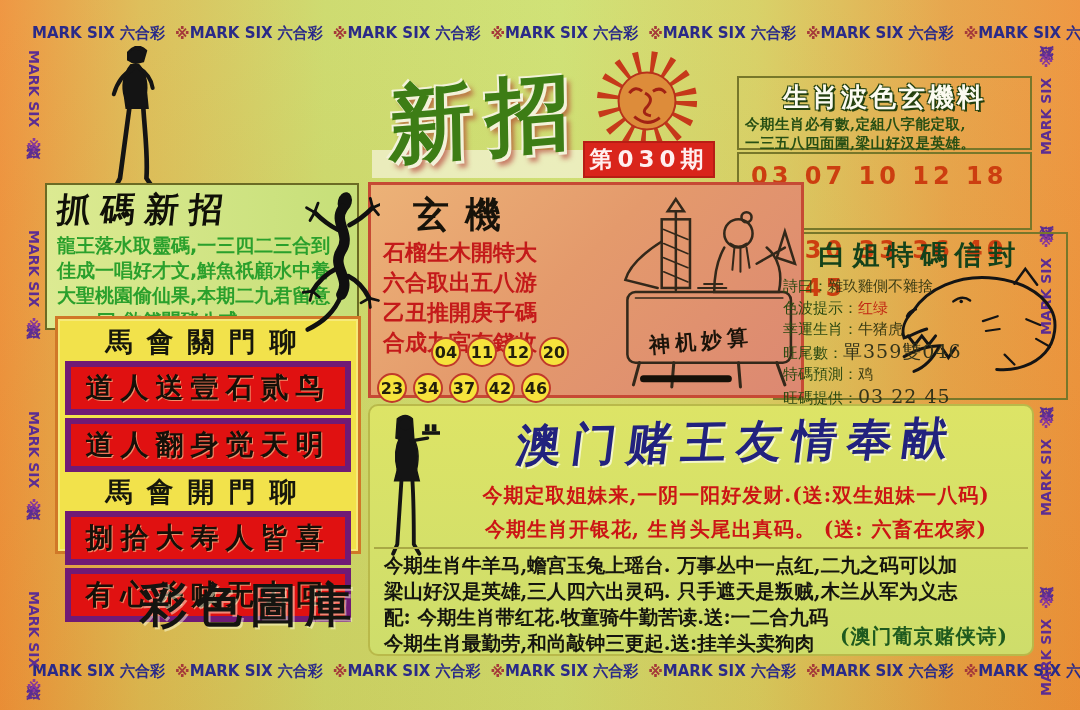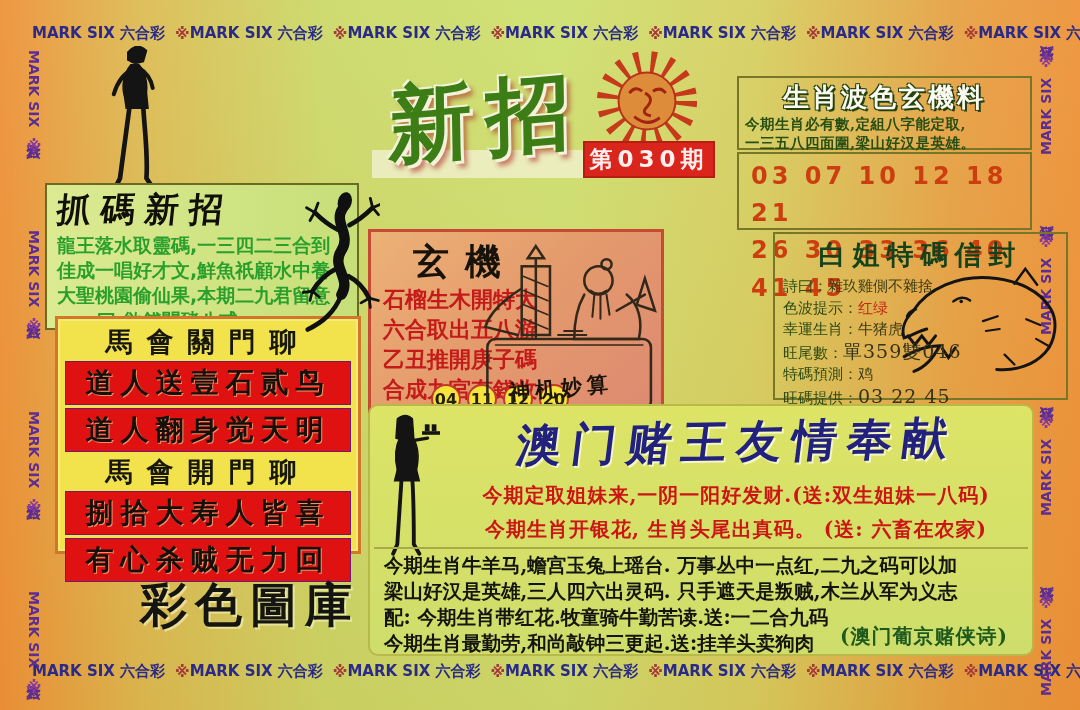--- a/index.html
+++ b/index.html
@@ -51,21 +51,21 @@
   .tiger{position:absolute;right:0;top:26px;z-index:1;}
   
   .grab{background:linear-gradient(to right,#dcea92,#c6df78);border:2px solid #6b6b24;padding:2px 10px;}
   .grab-title{font-size:34px;font-weight:bold;color:#101008;letter-spacing:10px;transform:skewX(-6deg);}
   .grab-line{font-size:19px;font-weight:bold;color:#2aa02c;line-height:25px;white-space:nowrap;}
   .grab-line.last{padding-left:40px;}
   .gecko{position:absolute;left:298px;top:188px;z-index:3;}
   
   .coup{background:#f2e24b;border:3px solid #d07828;box-shadow:inset 0 0 0 2px #f6ea79;padding:6px 7px;}
   .coup-h{font-size:27px;font-weight:bold;color:#17170c;text-align:center;letter-spacing:14px;line-height:33px;}
-  .coup-bar{background:#e01111;border:1px solid #701a75;color:#151008;font-size:28px;font-weight:bold;
+  .coup-bar{background:#e01111;border:6px solid #701a75;color:#151008;font-size:28px;font-weight:bold;
      text-align:center;letter-spacing:7px;line-height:42px;height:42px;margin:3px 0;
      text-shadow:1px 1px 0 rgba(255,245,180,.55);}
   
   .myst{background:linear-gradient(135deg,#ecb277 0%,#e49a6c 45%,#dc8872 100%);border:3px solid #c64a34;}
   .myst-title{position:absolute;left:42px;top:6px;font-size:36px;font-weight:bold;color:#17130a;letter-spacing:16px;}
   .myst-lines{position:absolute;left:12px;top:52px;}
   .myst-line{font-size:22px;font-weight:bold;color:#c41a1a;line-height:30px;white-space:nowrap;}
   .balls{position:absolute;display:flex;gap:6px;}
   .balls-r1{left:16px;top:152px;padding-left:44px;}
   .balls-r2{left:6px;top:188px;}
@@ -258,21 +258,21 @@
 
   <div class="coup" style="position:absolute;left:55px;top:316px;width:306px;height:238px;box-sizing:border-box;">
     <div class="coup-h serif">馬會關門聊</div>
     <div class="coup-bar serif">道人送壹石贰鸟</div>
     <div class="coup-bar serif">道人翻身觉天明</div>
     <div class="coup-h serif">馬會開門聊</div>
     <div class="coup-bar serif">捌拾大寿人皆喜</div>
     <div class="coup-bar serif">有心杀贼无力回</div>
   </div>
 
-  <div class="myst" style="position:absolute;left:368px;top:182px;width:296px;height:216px;box-sizing:border-box;margin-top:47px;">
+  <div class="myst" style="position:absolute;left:368px;top:182px;width:436px;height:216px;box-sizing:border-box;">
     <div class="myst-title serif">玄機</div>
     <div class="myst-lines">
       <div class="myst-line serif">石榴生木開特大</div>
       <div class="myst-line serif">六合取出五八游</div>
       <div class="myst-line serif">乙丑推開庚子碼</div>
       <div class="myst-line serif">合成九宮有錢收</div>
     </div>
     <div class="balls balls-r1">
       <span class="ball">04</span>
       <span class="ball">11</span>

